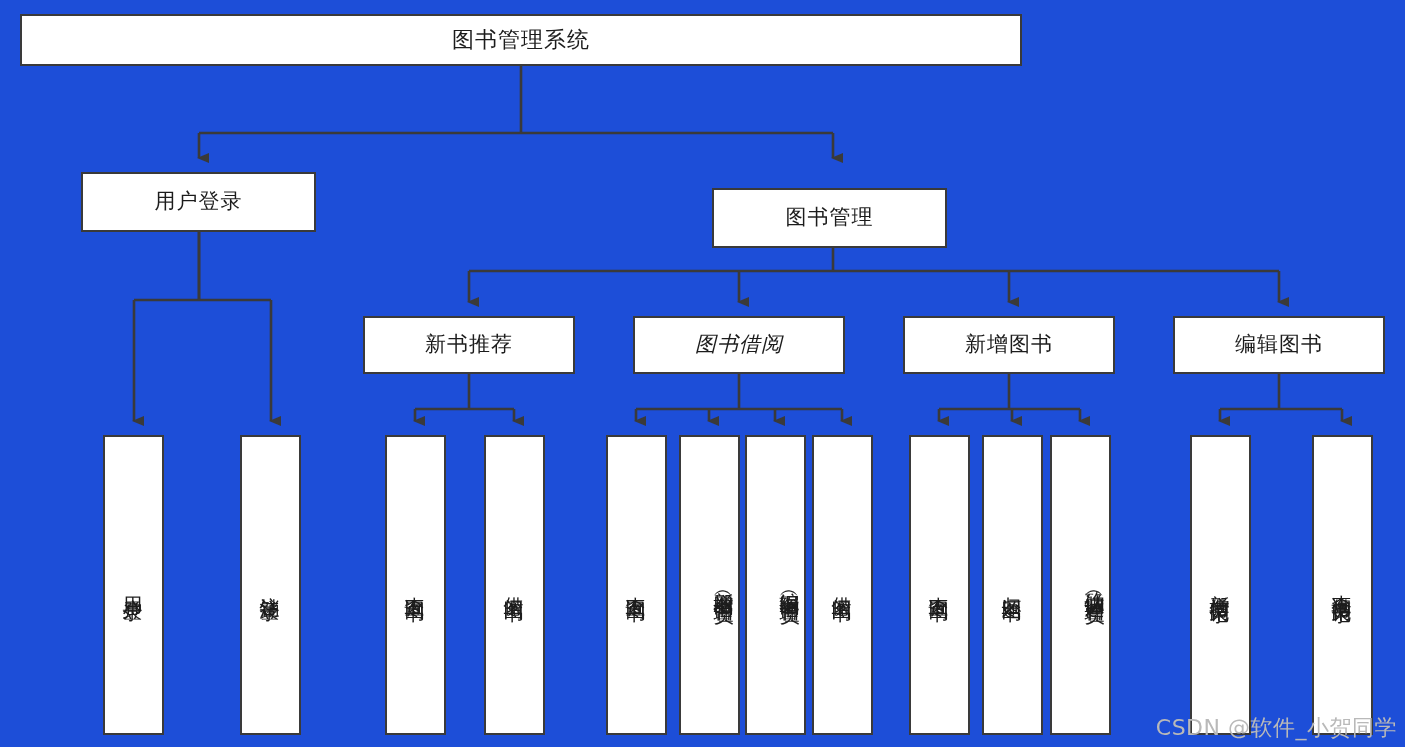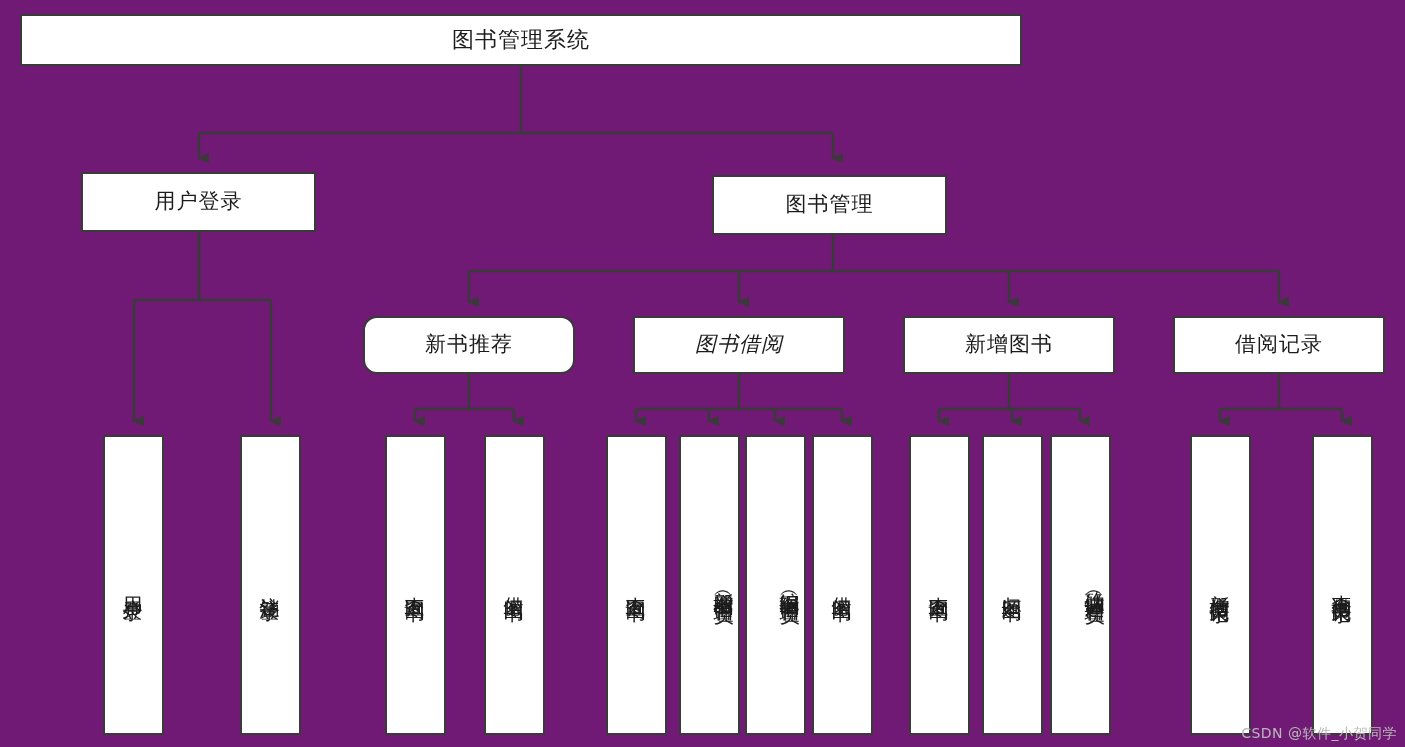--- a/index.html
+++ b/index.html
@@ -8,21 +8,21 @@
     padding: 0;
     background: #ffffff;
   }
   body {
     font-family: "DejaVu Sans", "Liberation Sans", sans-serif;
   }
   #canvas {
     position: relative;
     width: 1405px;
     height: 747px;
-    background: #701a75;
+    background: #1d4ed8;
     overflow: hidden;
   }
   svg#wires {
     position: absolute;
     left: 0;
     top: 0;
     width: 1405px;
     height: 747px;
     pointer-events: none;
   }
@@ -58,21 +58,21 @@
   .node.vert.topalign {
     align-items: flex-start;
   }
   .node.vert.midalign {
     align-items: center;
   }
   .watermark {
     position: absolute;
     right: 8px;
     bottom: 4px;
-    font-size: 14px;
+    font-size: 22px;
     color: #b9b9b9;
     letter-spacing: 0.5px;
     z-index: 3;
     white-space: nowrap;
   }
 </style>
 </head>
 <body>
 
 <div id="canvas">
@@ -125,26 +125,26 @@
       <path d="M1279,374 L1279,409"></path>
       <path d="M1220,409 L1342,409"></path>
       <path d="M1220,409 L1220,421" marker-end="url(#arr)"></path>
       <path d="M1342,409 L1342,421" marker-end="url(#arr)"></path>
     </g>
   </svg>
 
   <div class="node horiz root" id="node-root" style="left: 20px; top: 14px; width: 1002px; height: 52px;">图书管理系统</div>
 
   <div class="node horiz" style="left: 81px; top: 172px; width: 235px; height: 60px;">用户登录</div>
-  <div class="node horiz" style="left: 712px; top: 175px; width: 235px; height: 60px;">图书管理</div>
+  <div class="node horiz" style="left: 712px; top: 188px; width: 235px; height: 60px;">图书管理</div>
 
-  <div class="node horiz" style="left: 363px; top: 316px; width: 212px; height: 58px; border-radius: 14px;">新书推荐</div>
+  <div class="node horiz" style="left: 363px; top: 316px; width: 212px; height: 58px;">新书推荐</div>
   <div class="node horiz" style="left: 633px; top: 316px; width: 212px; height: 58px; font-style: italic;">图书借阅</div>
   <div class="node horiz" style="left: 903px; top: 316px; width: 212px; height: 58px;">新增图书</div>
-  <div class="node horiz" style="left: 1173px; top: 316px; width: 212px; height: 58px;">借阅记录</div>
+  <div class="node horiz" style="left: 1173px; top: 316px; width: 212px; height: 58px;">编辑图书</div>
 
   <div class="node vert midalign" style="left: 103px; top: 435px; width: 61px; height: 300px;">用户登录</div>
   <div class="node vert midalign" style="left: 240px; top: 435px; width: 61px; height: 300px;">注销登录</div>
 
   <div class="node vert midalign" style="left: 385px; top: 435px; width: 61px; height: 300px;">查询图书</div>
   <div class="node vert midalign" style="left: 484px; top: 435px; width: 61px; height: 300px;">借阅图书</div>
 
   <div class="node vert midalign" style="left: 606px; top: 435px; width: 61px; height: 300px;">查询图书</div>
   <div class="node vert topalign" style="left: 679px; top: 435px; width: 61px; height: 300px;">新增图书（管理员）</div>
   <div class="node vert topalign" style="left: 745px; top: 435px; width: 61px; height: 300px;">编辑图书（管理员）</div>

